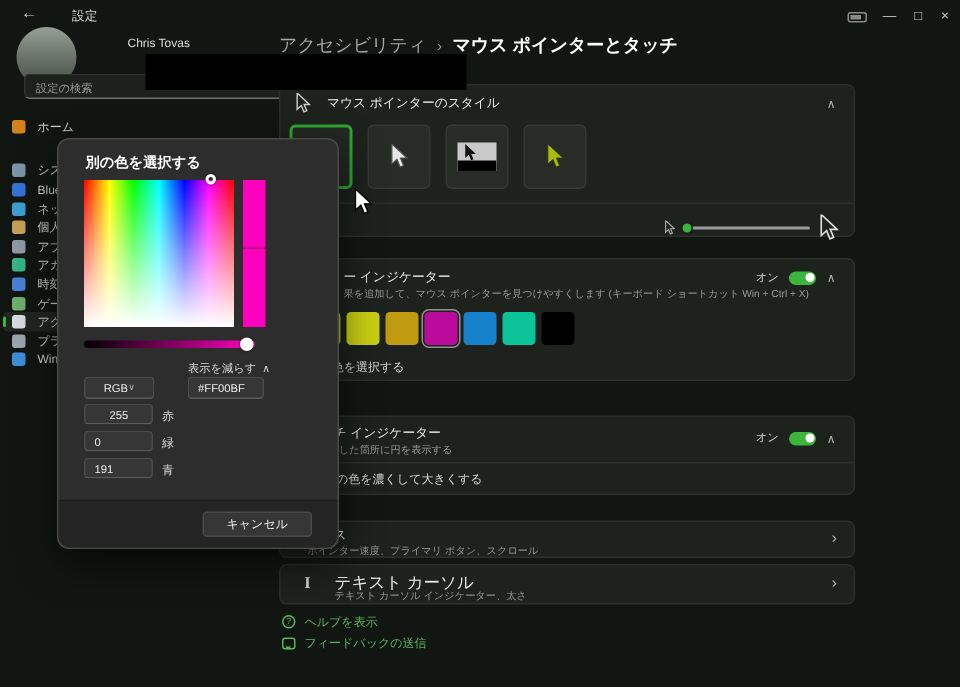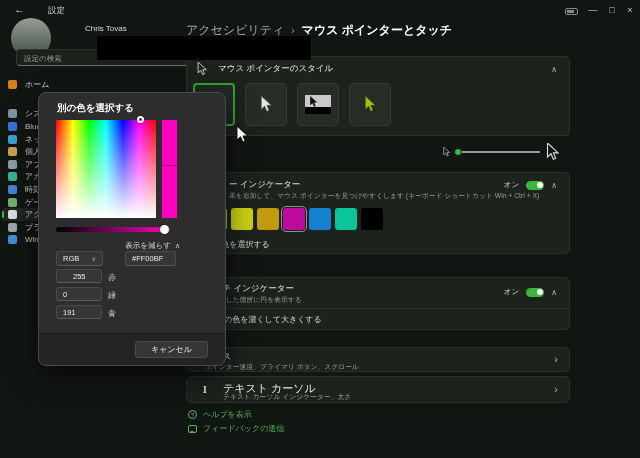--- a/index.html
+++ b/index.html
@@ -35,21 +35,21 @@
   .nav-ico { width:9px; height:9px; border-radius:2px; flex:0 0 9px; }
   .nav-item .lbl { font-size:8px; color:#d2d2d2; }
   
   .main { position:absolute; left:186px; top:0; width:384px; }
   .breadcrumb { position:absolute; top:22px; left:0; font-size:12px; color:#a8a8a8; white-space:nowrap; }
   .breadcrumb .sep { margin:0 7px; font-size:10px; color:#9a9a9a; }
   .breadcrumb .cur { color:#ffffff; font-weight:bold; }
   .sec-label { position:absolute; font-size:8px; color:#c6c6c6; }
   .card { position:absolute; left:0; width:384px; background:#1d221d; border:1px solid #2b302b; border-radius:5px; }
   
-  .card1 { top:56px; height:80px; }
+  .card1 { top:56px; height:102px; }
   .c1-header { position:relative; height:24px; display:flex; align-items:center; padding:0 12px 0 10px; gap:11px; }
   .c1-header .t { font-size:8.5px; color:#ededed; }
   .chev-up { margin-left:auto; font-size:8px; color:#b0b0b0; }
   .cursor-svg { display:block; }
   .tiles { position:absolute; top:26px; left:6px; display:flex; gap:10px; }
   .tile { width:42px; height:43px; background:#272c27; border:1px solid #343934; border-radius:4px;
     display:flex; align-items:center; justify-content:center; }
   .tile.sel { border:2px solid #2fa52f; background:#232823; }
   .inv-prev { width:26px; height:19px; background:#c9c9c9; position:relative; overflow:hidden; }
   .inv-prev .blk { position:absolute; left:0; right:0; bottom:0; height:7px; background:#000; }
@@ -108,21 +108,21 @@
   .val-bar { position:absolute; left:123px; top:27px; width:15px; height:98px; }
   .val-bar::after { content:''; position:absolute; left:0; right:0; top:46%; height:1px; background:rgba(0,0,0,.35); }
   .hue-slider { position:absolute; left:17px; top:134px; width:114px; height:5px; border-radius:2.5px; }
   .h-thumb { position:absolute; right:1px; top:-2px; width:9px; height:9px; border-radius:50%; background:#fff;
     box-shadow:0 0 2px rgba(0,0,0,.6); }
   .show-less { position:absolute; right:45px; top:148px; display:flex; gap:4px; align-items:center;justify-content:center; }
   .show-less .txt { font-size:7.5px; color:#d8d8d8; }
   .show-less .ch { font-size:7px; color:#d8d8d8; }
   .fld { position:absolute; background:#363636; border:1px solid #4a4a4a; border-bottom:1px solid #5a5a5a;
     border-radius:3px; font-size:7.5px; color:#ececec; display:flex; align-items:center; padding:0 6px; }
-  .fld-rgb { left:17px; top:158px; width:47px; height:15px; justify-content:space-between; }
+  .fld-rgb { left:17px; top:158px; width:47px; height:15px; justify-content:center; }
   .fld-rgb .ch { font-size:6px; color:#b8b8b8; }
   .fld-hex { left:86px; top:158px; width:51px; height:15px; }
   .fld-r { left:17px; top:176px; width:46px; height:14px;padding-left:16px; }
   .fld-g { left:17px; top:194px; width:46px; height:14px; }
   .fld-b { left:17px; top:212px; width:46px; height:14px; }
   .ch-lbl { position:absolute; left:69px; font-size:8px; color:#d8d8d8; }
   .lbl-r { top:179px; } .lbl-g { top:197px; } .lbl-b { top:215px; }
   .dlg-footer { position:absolute; left:0; right:0; bottom:0; height:32px; background:#242424;
     border-top:1px solid #1c1c1c; border-radius:0 0 8px 8px; }
   .dlg-btn { position:absolute; top:7px; height:17px; background:#363636; border:1px solid #4a4a4a;

